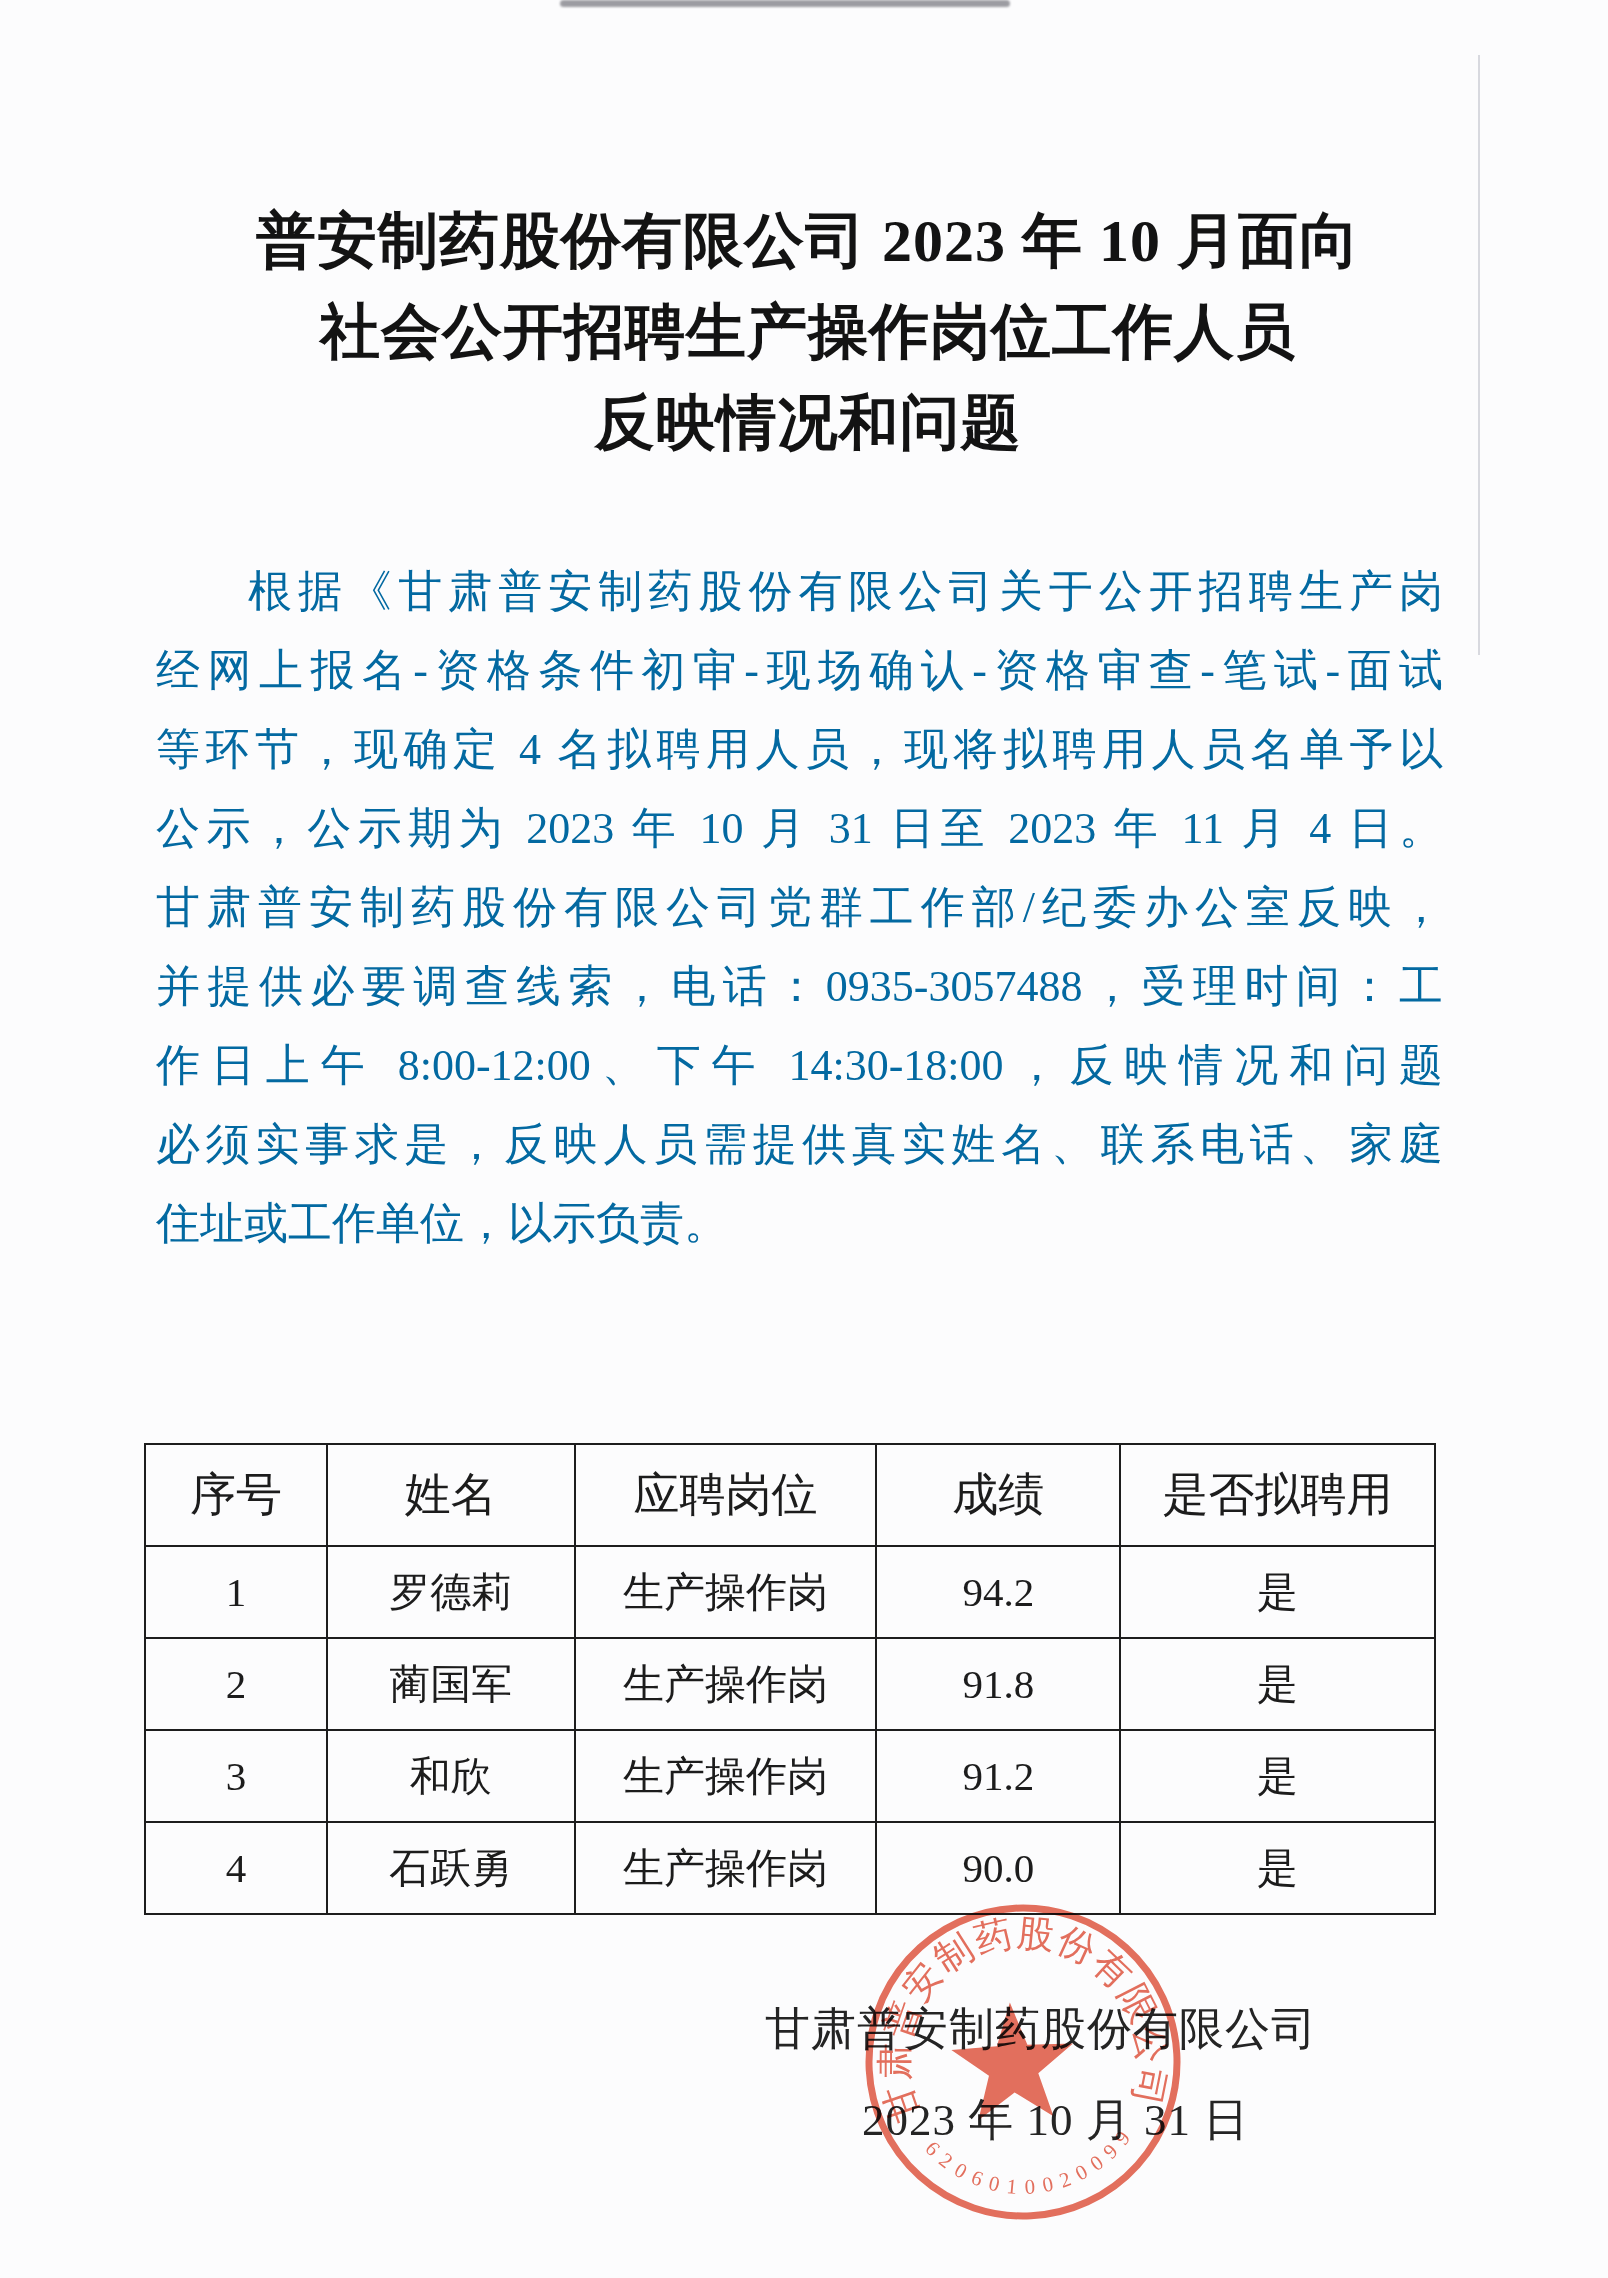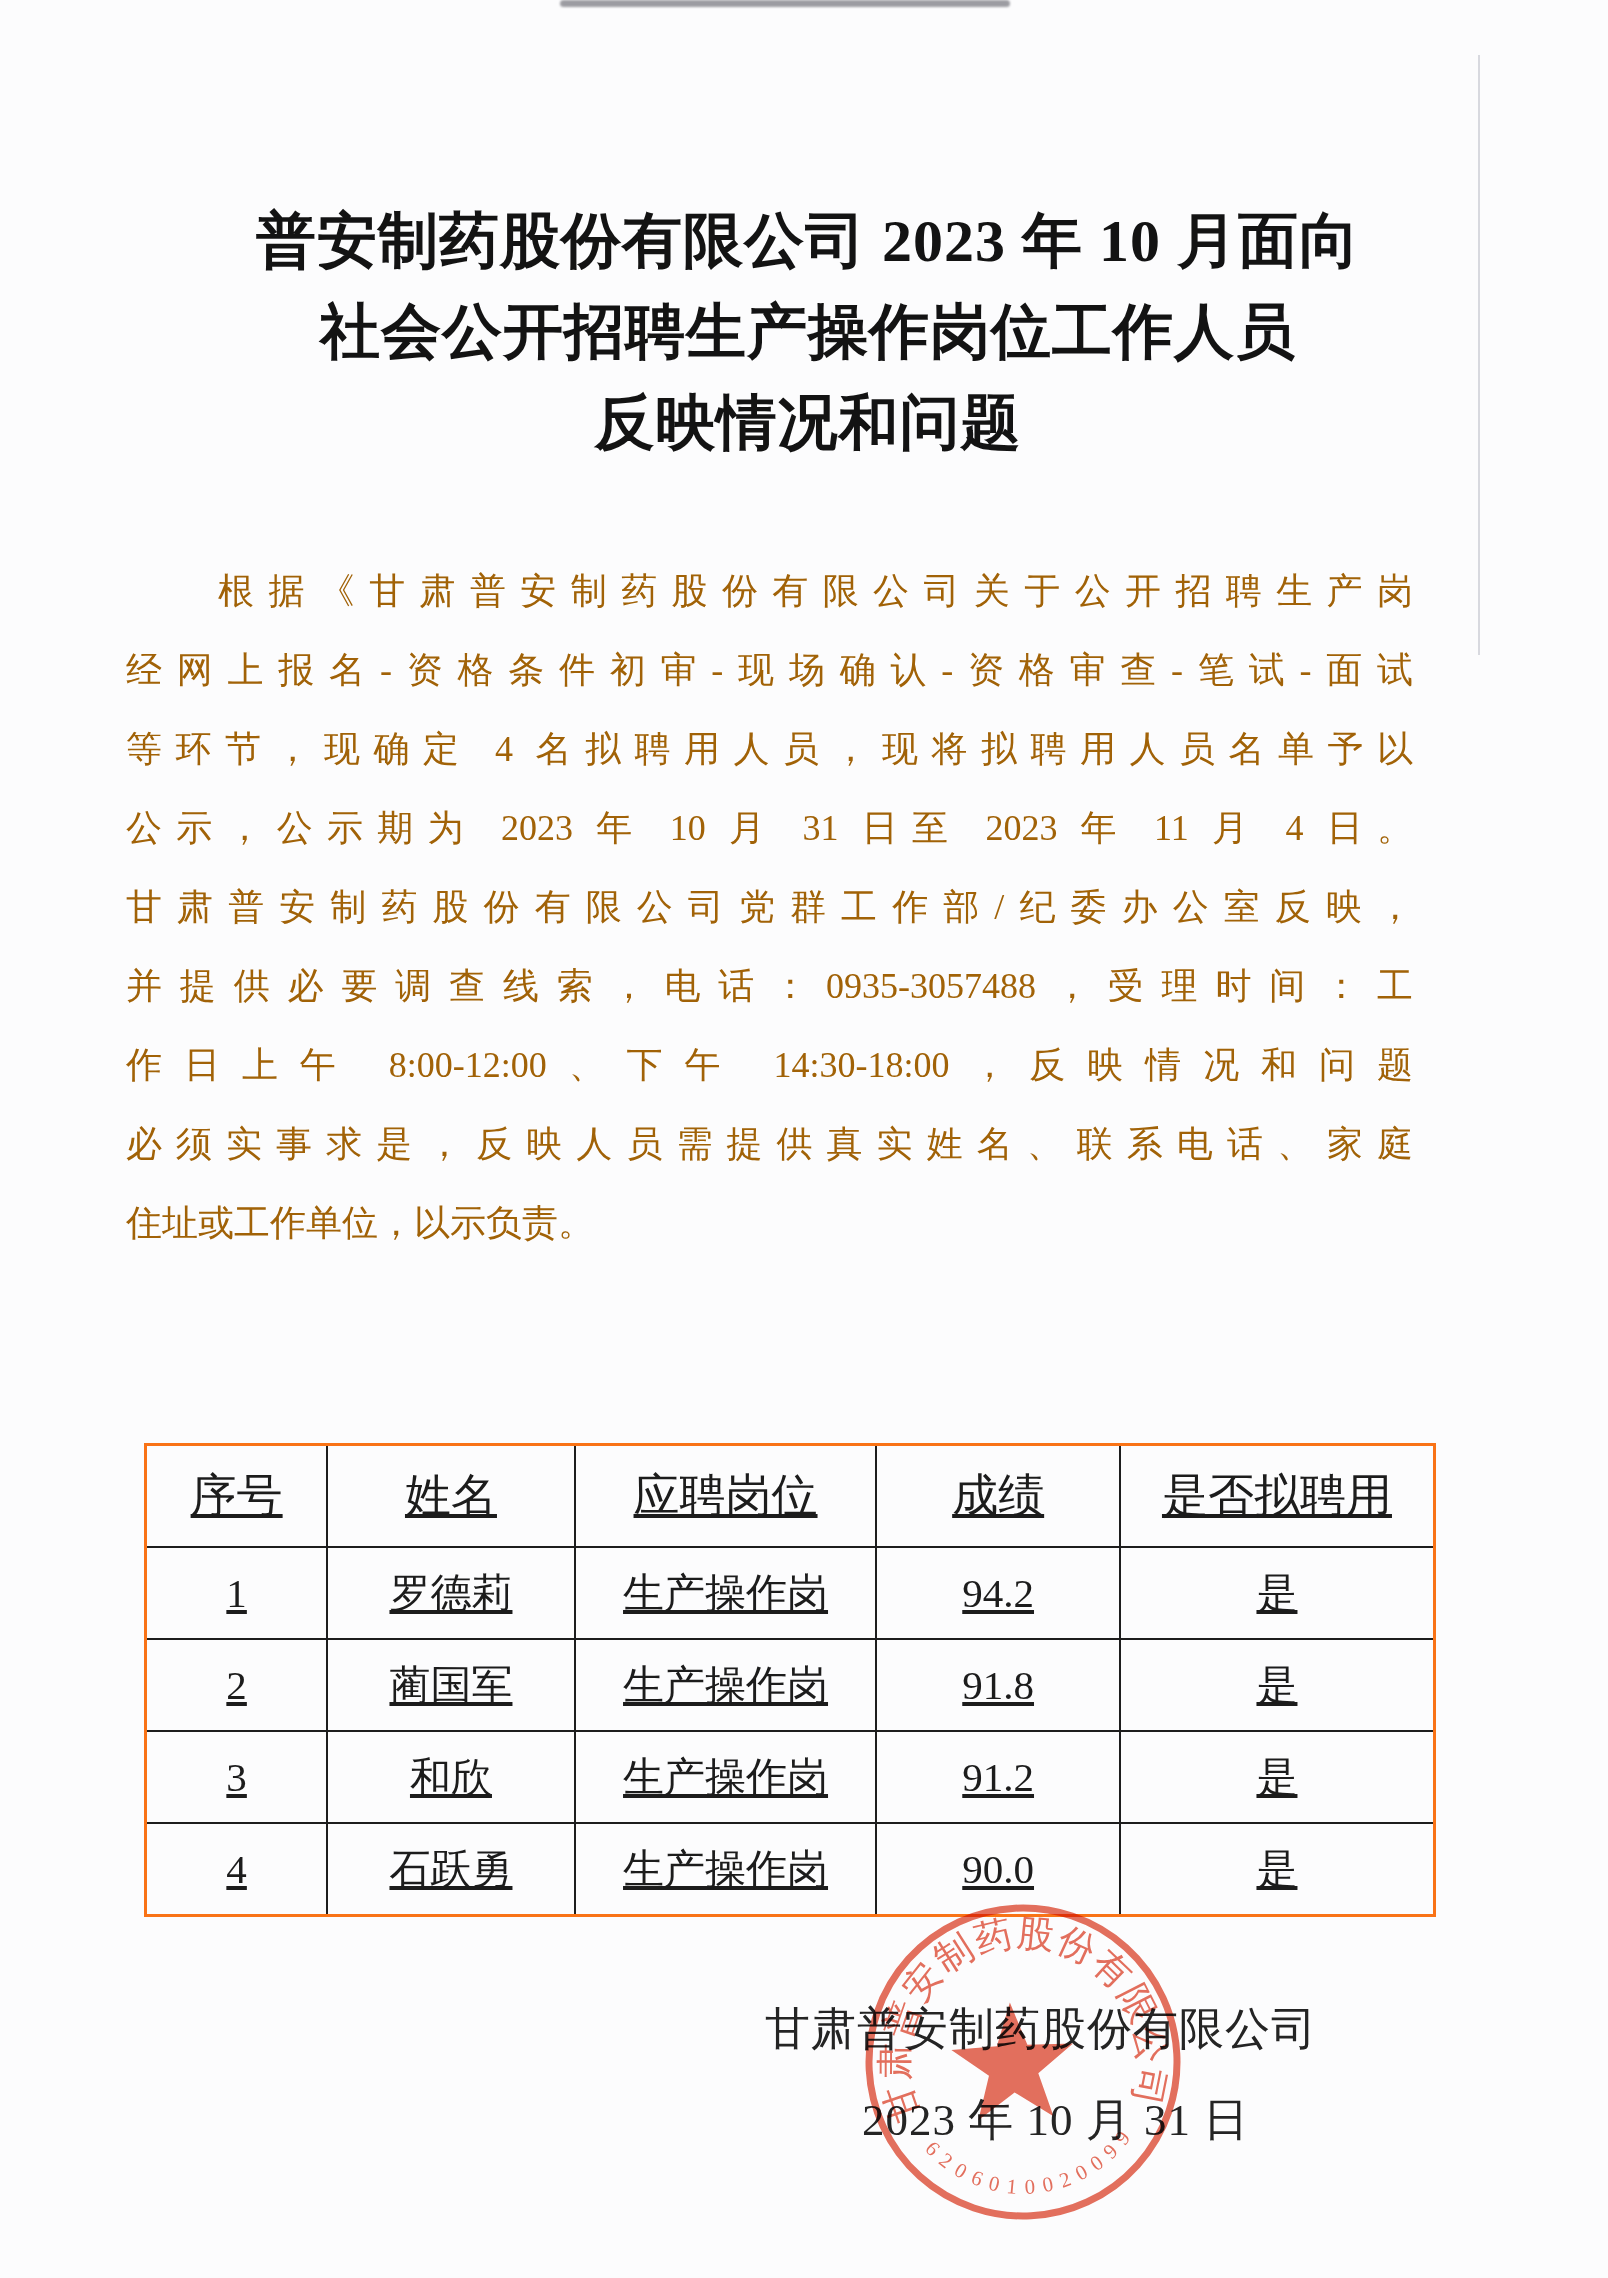--- a/index.html
+++ b/index.html
@@ -20,37 +20,37 @@
   }
   
   .title {
     position:absolute; top:196px; left:0; width:100%;
     text-align:center; font-size:60px; line-height:91px;
     font-weight:700; color:#131313; margin:0; letter-spacing:1px;
   }
   .title-line { height:91px;margin-left:8px; }
   
   .body-block {
-    position:absolute; left:126px; top:552px; width:1287px;
-    font-size:36px; line-height:79px; color:#a16207;
+    position:absolute; left:156px; top:552px; width:1287px;
+    font-size:44px; line-height:79px; color:#0369a1;
   }
   .body-line { height:79px; overflow:visible; }
   .body-line.justify { text-align:justify; text-align-last:justify; }
   .body-line.indent { padding-left:92px; }
   
   .results-table {
     position:absolute; left:144px; top:1443px; width:1292px;
     border-collapse:collapse; table-layout:fixed;
     font-size:42px; color:#1c1c1c;
   }
   .results-table th, .results-table td {
     border:2px solid #1d1d1d; text-align:center; vertical-align:middle;
     padding:0; font-weight:400;
   }
-  .results-table { border:3px solid #f97316;text-decoration:underline; }
+  .results-table { border:1px solid #f97316; }
   .results-table thead th { height:100px; font-size:46px; }
   .results-table tbody td { height:90px; font-size:41px; }
   
   .sig-company {
     position:absolute; left:765px; top:1999px;
     font-size:45px; color:#242424; letter-spacing:1px;
   }
   .sig-date {
     position:absolute; left:862px; top:2090px;
     font-size:45px; color:#242424; letter-spacing:1px;

